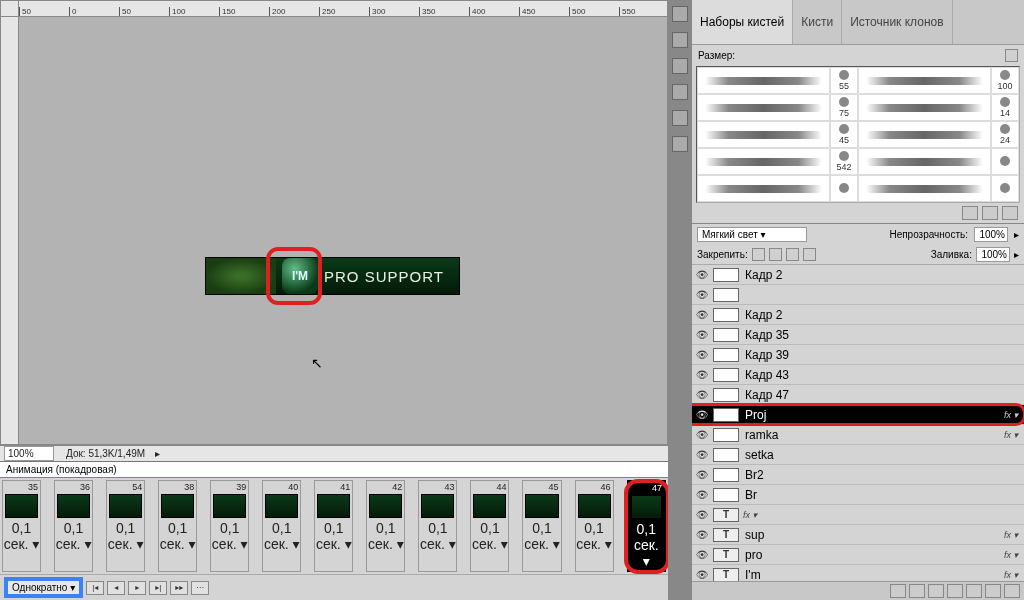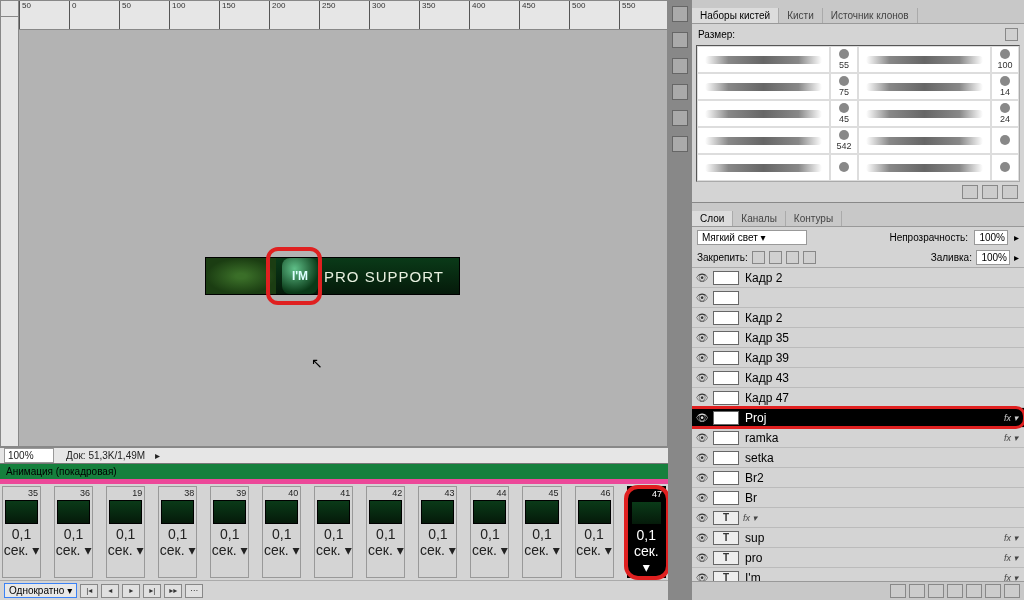--- a/index.html
+++ b/index.html
@@ -1,58 +1,58 @@
 <!DOCTYPE html>
 <html><head>
 <meta charset="utf-8">
 <style>
 * { margin: 0; padding: 0; box-sizing: border-box; font-family: Tahoma, sans-serif; font-size: 10px; }
 body { width: 1024px; height: 600px; background: #535353; overflow: hidden; position: relative; }
 
 .main-layout { display: flex; height: 100%; }
 .left-wrap { display: flex; flex-direction: column; width: 668px; }
 .canvas-area { position: relative; height: 510px; background: #b3b3b3; border: 1px solid #888; }
-.ruler-h { position: absolute; top: 0; left: 18px; right: 0; height: 29px; background: #e6e6e6; border-bottom: 1px solid #888; display: flex; overflow: hidden; }
+.ruler-h { position: absolute; top: 0; left: 18px; right: 0; height: 16px; background: #e6e6e6; border-bottom: 1px solid #888; display: flex; overflow: hidden; align-items: flex-end; }
 .ruler-v { position: absolute; top: 16px; left: 0; width: 18px; bottom: 0; background: #e6e6e6; border-right: 1px solid #888; }
 .ruler-corner { position: absolute; top: 0; left: 0; width: 18px; height: 16px; background: #e6e6e6; border-right: 1px solid #888; border-bottom: 1px solid #888; }
 .tick { flex: 0 0 50px; border-left: 1px solid #555; font-size: 8px; color: #333; padding-left: 2px; }
 
 .artwork { position: absolute; top: 256px; left: 204px; width: 255px; height: 38px; background: linear-gradient(180deg,#0a3a18,#051a0a); border: 1px solid #000; display: flex; align-items: center; }
 .art-leaf { width: 70px; height: 36px; background: radial-gradient(ellipse, #3a6e28 10%, #1b3d12 70%); }
 .art-jewel { width: 36px; height: 36px; background: radial-gradient(circle at 35% 30%, #5fbf88, #0a3a18 70%); border-radius: 8px; margin: 0 6px; display: flex; align-items: center; justify-content: center; color: #dff; font-size: 12px; font-weight: bold; }
 .art-txt { color: #e8f0e0; font-size: 15px; letter-spacing: 1px; font-weight: 500; }
 .red-ring-1 { position: absolute; top: 246px; left: 265px; width: 56px; height: 58px; border: 4px solid #e02020; border-radius: 12px; pointer-events: none; }
 .cursor-mark { position: absolute; top: 354px; left: 310px; color: #000; font-size: 14px; }
 
 .status-bar { height: 17px; background: #e6e6e6; border-top: 1px solid #888; display: flex; align-items: center; padding: 0 4px; font-size: 10px; color: #222; }
 .zoom-box { width: 50px; border: 1px solid #999; padding: 1px 3px; background: #fff; margin-right: 6px; }
 .doc-info { padding: 0 6px; }
 
 .anim-panel { background: #d4d4d4; border-top: 1px solid #777; }
-.anim-title { padding: 2px 6px; font-size: 10px; background: #15803d; border-bottom: 5px solid #ec4899; }
+.anim-title { padding: 2px 6px; font-size: 10px; background: #ffffff; border-bottom: 1px solid #ec4899; }
 .frames-row { display: flex; padding: 2px; gap: 13px; overflow: hidden; }
 .frame { width: 50px; background: #d4d4d4; border: 1px solid #999; position: relative; }
 .frame.sel { background: #000; border: 2px solid #000; }
 .frame-num { text-align: right; font-size: 9px; padding: 1px 2px; color: #222; }
 .frame.sel .frame-num { color: #fff; }
 .frame-thumb { height: 24px; margin: 1px 2px; background: linear-gradient(180deg,#0a3a18,#051a0a); border: 1px solid #000; }
 .frame-dur { text-align: center; font-size: 14px; padding: 1px 0; color: #222; }
 .frame.sel .frame-dur { color: #fff; background: #000; }
 .red-ring-2 { position: absolute; border: 4px solid #e02020; border-radius: 14px; top: -3px; left: -5px; right: -6px; bottom: -4px; pointer-events: none; }
 .anim-controls { display: flex; align-items: center; padding: 2px 4px; gap: 3px; border-top: 1px solid #aaa; }
-.play-sel { border: 1px solid #3b82f6; padding: 1px 4px; background: #e8e8e8; font-size: 10px; }
+.play-sel { border: 4px solid #3b82f6; padding: 1px 4px; background: #e8e8e8; font-size: 10px; }
 .ctrl-btn { width: 18px; height: 14px; background: #e0e0e0; border: 1px solid #888; display: flex; align-items: center; justify-content: center; font-size: 8px; color: #333; }
 
 .narrow-icons { width: 24px; background: #888; display: flex; flex-direction: column; align-items: center; padding-top: 6px; gap: 10px; }
 .ni { width: 16px; height: 16px; background: #aaa; border: 1px solid #666; }
 
 .right-col { flex: 1; display: flex; flex-direction: column; background: #d4d4d4; }
 .brush-panel { border-bottom: 1px solid #888; }
 .panel-tabs { display: flex; background: #c8c8c8; border-bottom: 1px solid #999; }
-.ptab { padding: 2px 8px; font-size: 10px; color: #444; border-right: 1px solid #aaa; margin-top: 8px; }
+.ptab { padding: 15px 8px; font-size: 12px; color: #444; border-right: 1px solid #aaa; }
 .ptab.active { background: #dcdcdc; color: #000; }
 .brush-opts { padding: 4px 6px; display: flex; align-items: center; gap: 6px; font-size: 10px; }
 .brush-grid { display: grid; grid-template-columns: 1fr 28px 1fr 28px; background: #fff; max-height: 138px; overflow: hidden; border: 1px inset #aaa; margin: 0 4px; }
 .bcell { height: 27px; border: 1px solid #ddd; display: flex; align-items: center; justify-content: center; }
 .stroke { width: 90%; height: 8px; background: linear-gradient(90deg, transparent, #888 20%, #666 50%, #888 80%, transparent); border-radius: 4px; }
 .bsz { font-size: 9px; color: #333; text-align: center; display: flex; flex-direction: column; align-items: center; justify-content: center; }
 .bsz::before { content: ""; width: 10px; height: 10px; background: #888; border-radius: 50%; margin-bottom: 1px; }
 .brush-footer { display: flex; justify-content: flex-end; padding: 3px 6px; gap: 4px; }
 .fi { width: 16px; height: 14px; background: #ccc; border: 1px solid #888; }
 
@@ -119,21 +119,21 @@
             <div class="frame-num">35</div>
             <div class="frame-thumb"></div>
             <div class="frame-dur">0,1 сек. ▾</div>
           </div>
           <div class="frame">
             <div class="frame-num">36</div>
             <div class="frame-thumb"></div>
             <div class="frame-dur">0,1 сек. ▾</div>
           </div>
           <div class="frame">
-            <div class="frame-num">19</div>
+            <div class="frame-num">54</div>
             <div class="frame-thumb"></div>
             <div class="frame-dur">0,1 сек. ▾</div>
           </div>
           <div class="frame">
             <div class="frame-num">38</div>
             <div class="frame-thumb"></div>
             <div class="frame-dur">0,1 сек. ▾</div>
           </div>
           <div class="frame">
             <div class="frame-num">39</div>
@@ -258,25 +258,20 @@
           <div class="bcell bsz"></div>
         </div>
       <div class="brush-footer">
         <div class="fi"></div>
         <div class="fi"></div>
         <div class="fi"></div>
       </div>
     </div>
 
     <div class="layers-panel">
-      <div class="panel-tabs">
-        <div class="ptab active">Слои</div>
-        <div class="ptab">Каналы</div>
-        <div class="ptab">Контуры</div>
-      </div>
       <div class="layer-opts">
         <div class="blend-sel"><span>Мягкий свет</span> ▾</div>
         <div style="flex:1"></div>
         <span>Непрозрачность:</span>
         <div class="pct">100%</div>
         <span>▸</span>
       </div>
       <div class="layer-opts2">
         <span>Закрепить:</span>
         <div class="mini-ic"></div>

